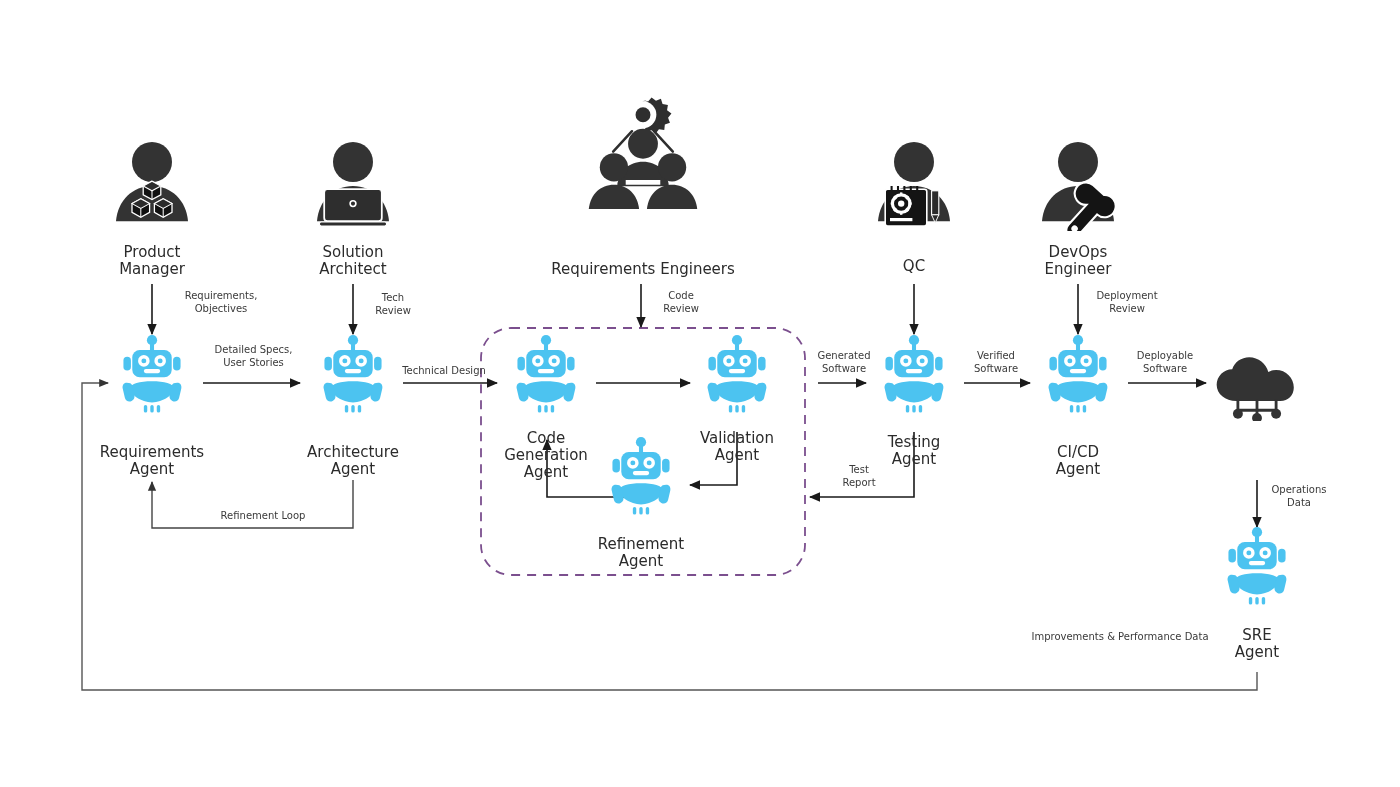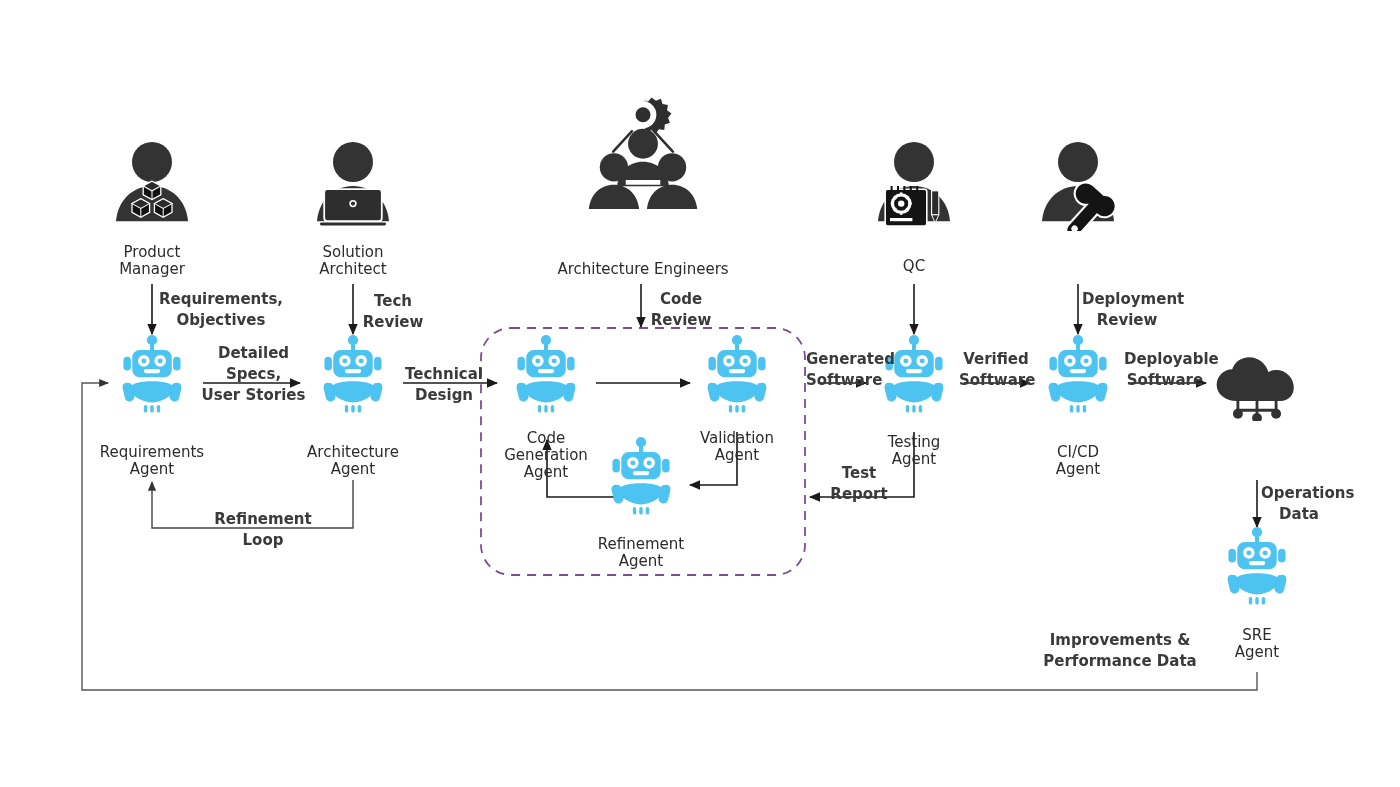--- a/index.html
+++ b/index.html
@@ -1,22 +1,22 @@
 <!DOCTYPE html>
 <html><head>
 <meta charset="utf-8">
 <style>
   html,body{margin:0;padding:0;background:#ffffff;}
   body{width:1400px;height:787px;font-family:"DejaVu Sans",sans-serif;overflow:hidden;}
   #stage{position:relative;width:1400px;height:787px;background:#fff;}
   svg#canvas{position:absolute;left:0;top:0;width:1400px;height:787px;}
   .nlabel{position:absolute;text-align:center;color:#2b2b2b;font-size:15px;line-height:17px;
           font-family:"DejaVu Sans",sans-serif;white-space:pre-line;}
-  .elabel{position:absolute;text-align:center;color:#3a3a3a;font-size:15px;line-height:21px;
-          font-family:"DejaVu Sans",sans-serif;white-space:pre-line;font-weight:bold;}
+  .elabel{position:absolute;text-align:center;color:#3a3a3a;font-size:10px;line-height:13px;
+          font-family:"DejaVu Sans",sans-serif;white-space:pre-line;}
   .elabel.left{text-align:left;}
 </style>
 </head>
 <body>
 
 <div id="stage">
 
   <svg id="canvas" viewBox="0 0 1400 787">
     <defs>
       <marker id="ah" viewBox="0 0 10 10" refX="9" refY="5" markerWidth="7" markerHeight="7" orient="auto-start-reverse">
@@ -223,22 +223,24 @@
       <use href="#robot" x="1223" y="527" width="68" height="79"></use>
 
       <use href="#ic-cloud" x="1211" y="357" width="92" height="64"></use>
     </g>
   </svg>
 
   <div class="nlabel" style="left:72px;top:244px;width:160px;">Product
 Manager</div>
   <div class="nlabel" style="left:273px;top:244px;width:160px;">Solution
 Architect</div>
-  <div class="nlabel" style="left:543px;top:261px;width:200px;">Architecture Engineers</div>
+  <div class="nlabel" style="left:543px;top:261px;width:200px;">Requirements Engineers</div>
   <div class="nlabel" style="left:854px;top:258px;width:120px;">QC</div>
+  <div class="nlabel" style="left:998px;top:244px;width:160px;">DevOps
+Engineer</div>
 
   <div class="nlabel" style="left:72px;top:444px;width:160px;">Requirements
 Agent</div>
   <div class="nlabel" style="left:273px;top:444px;width:160px;">Architecture
 Agent</div>
   <div class="nlabel" style="left:476px;top:430px;width:140px;">Code
 Generation
 Agent</div>
   <div class="nlabel" style="left:667px;top:430px;width:140px;text-align:center;">Validation
 Agent</div>

